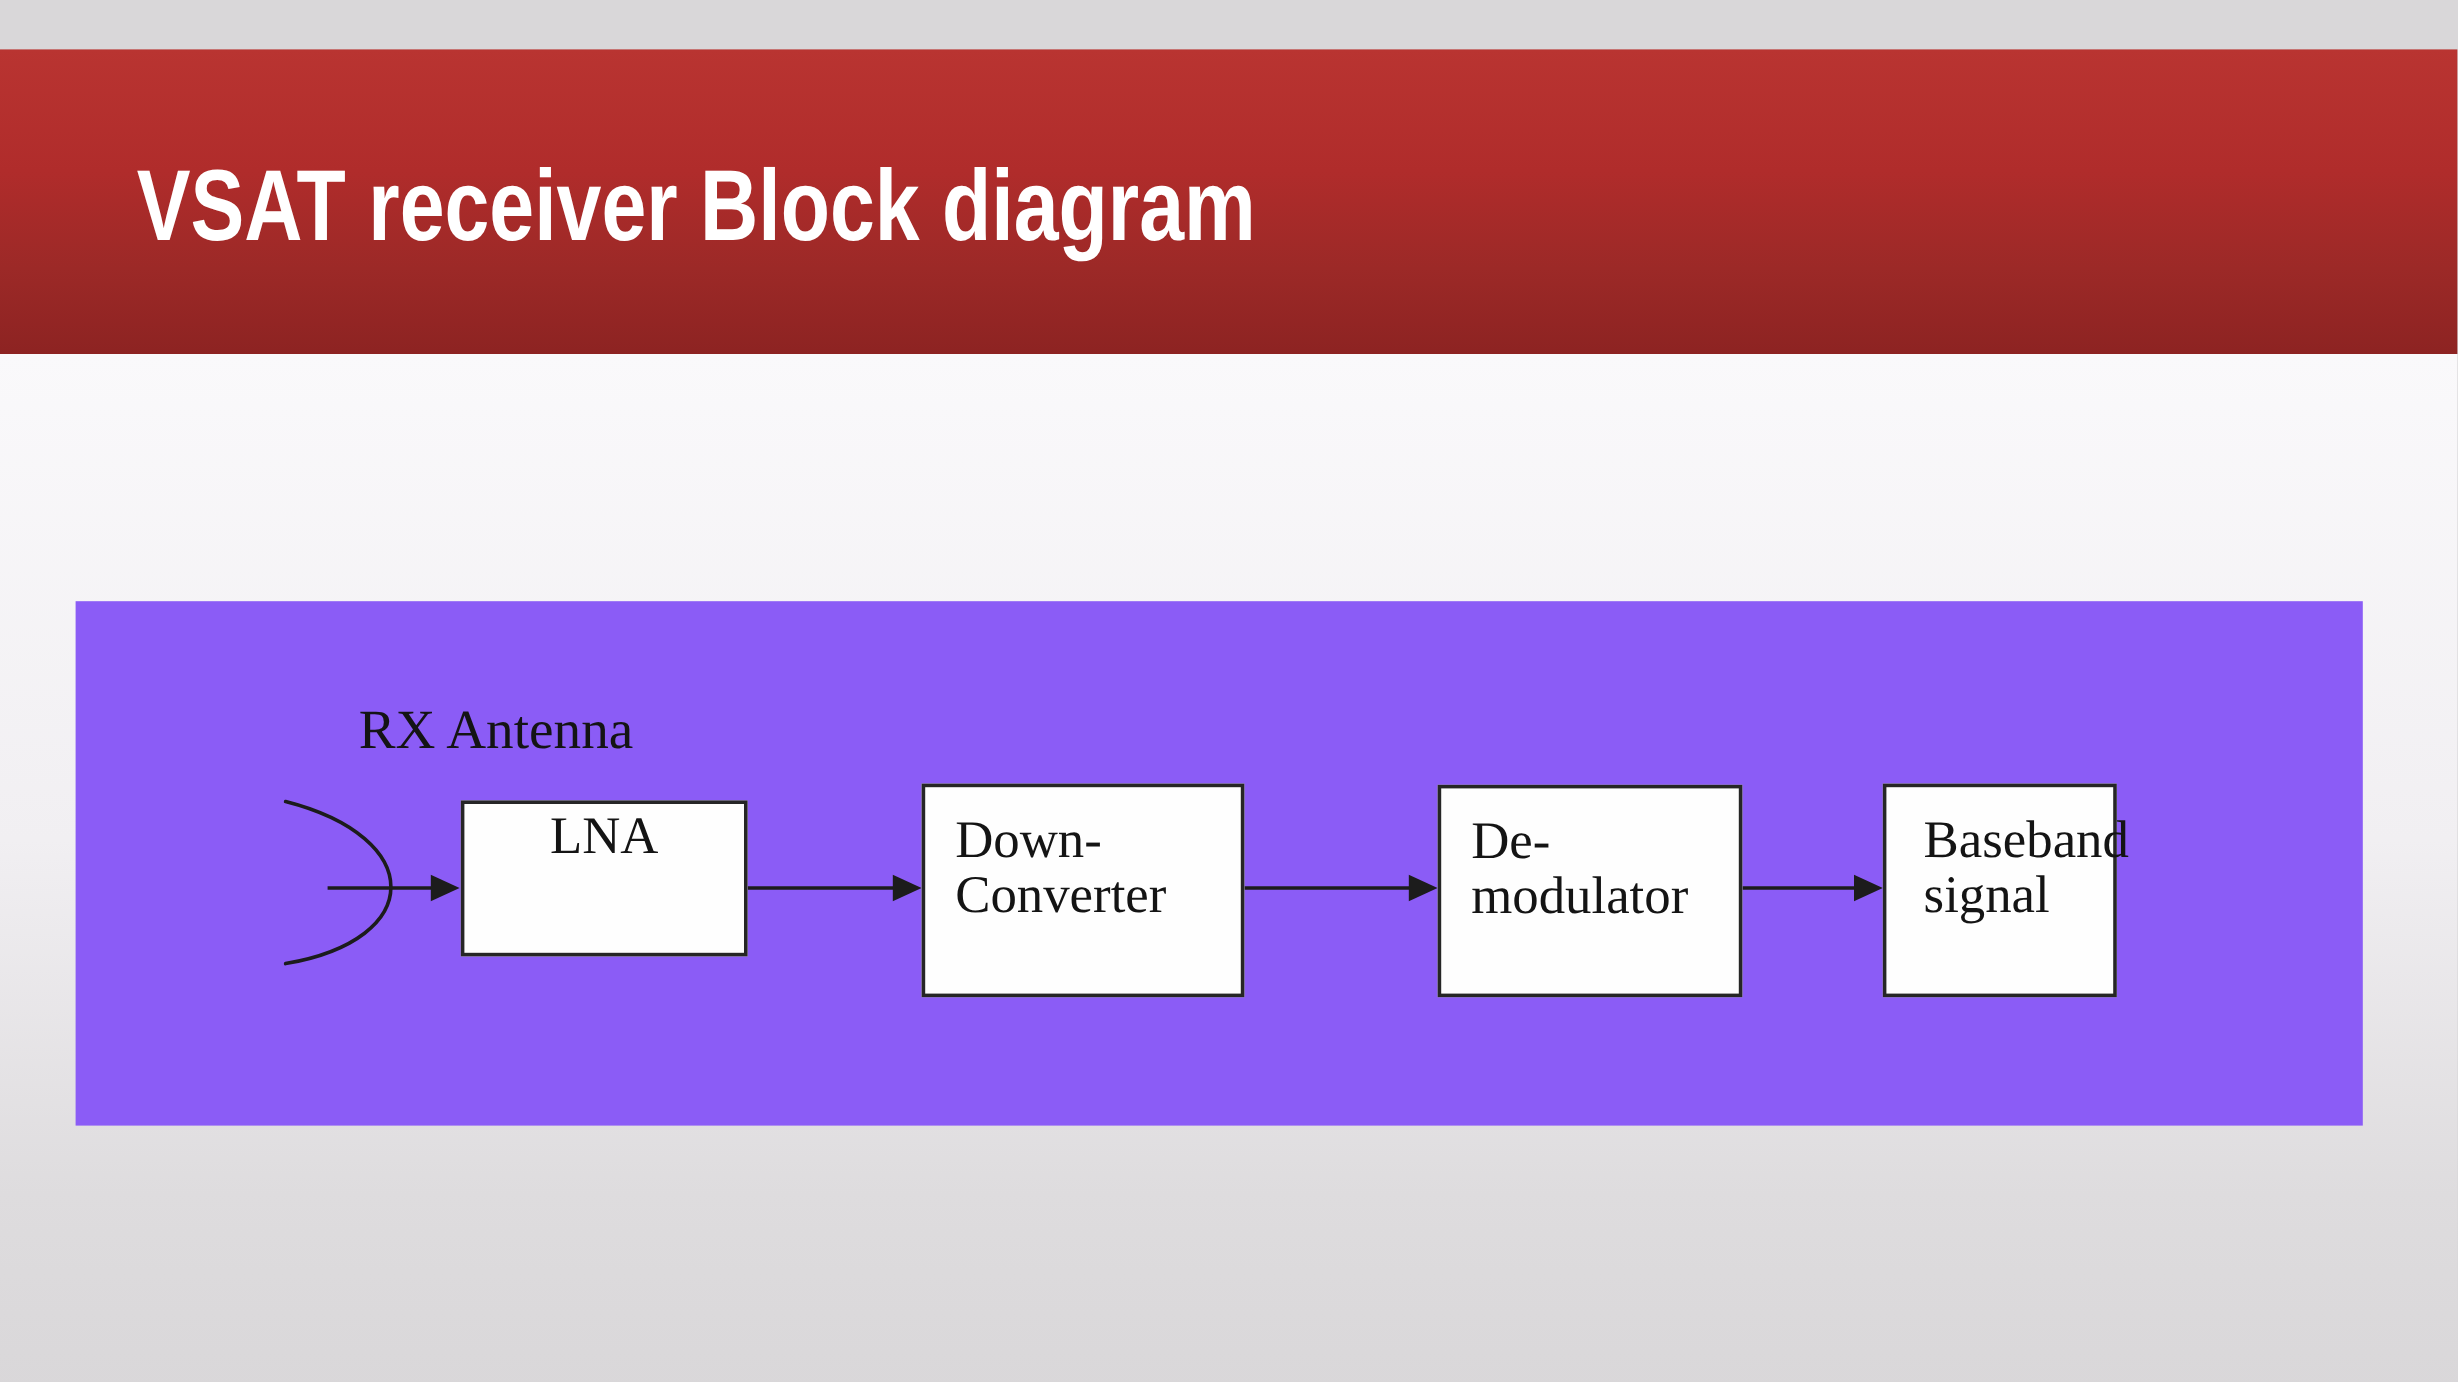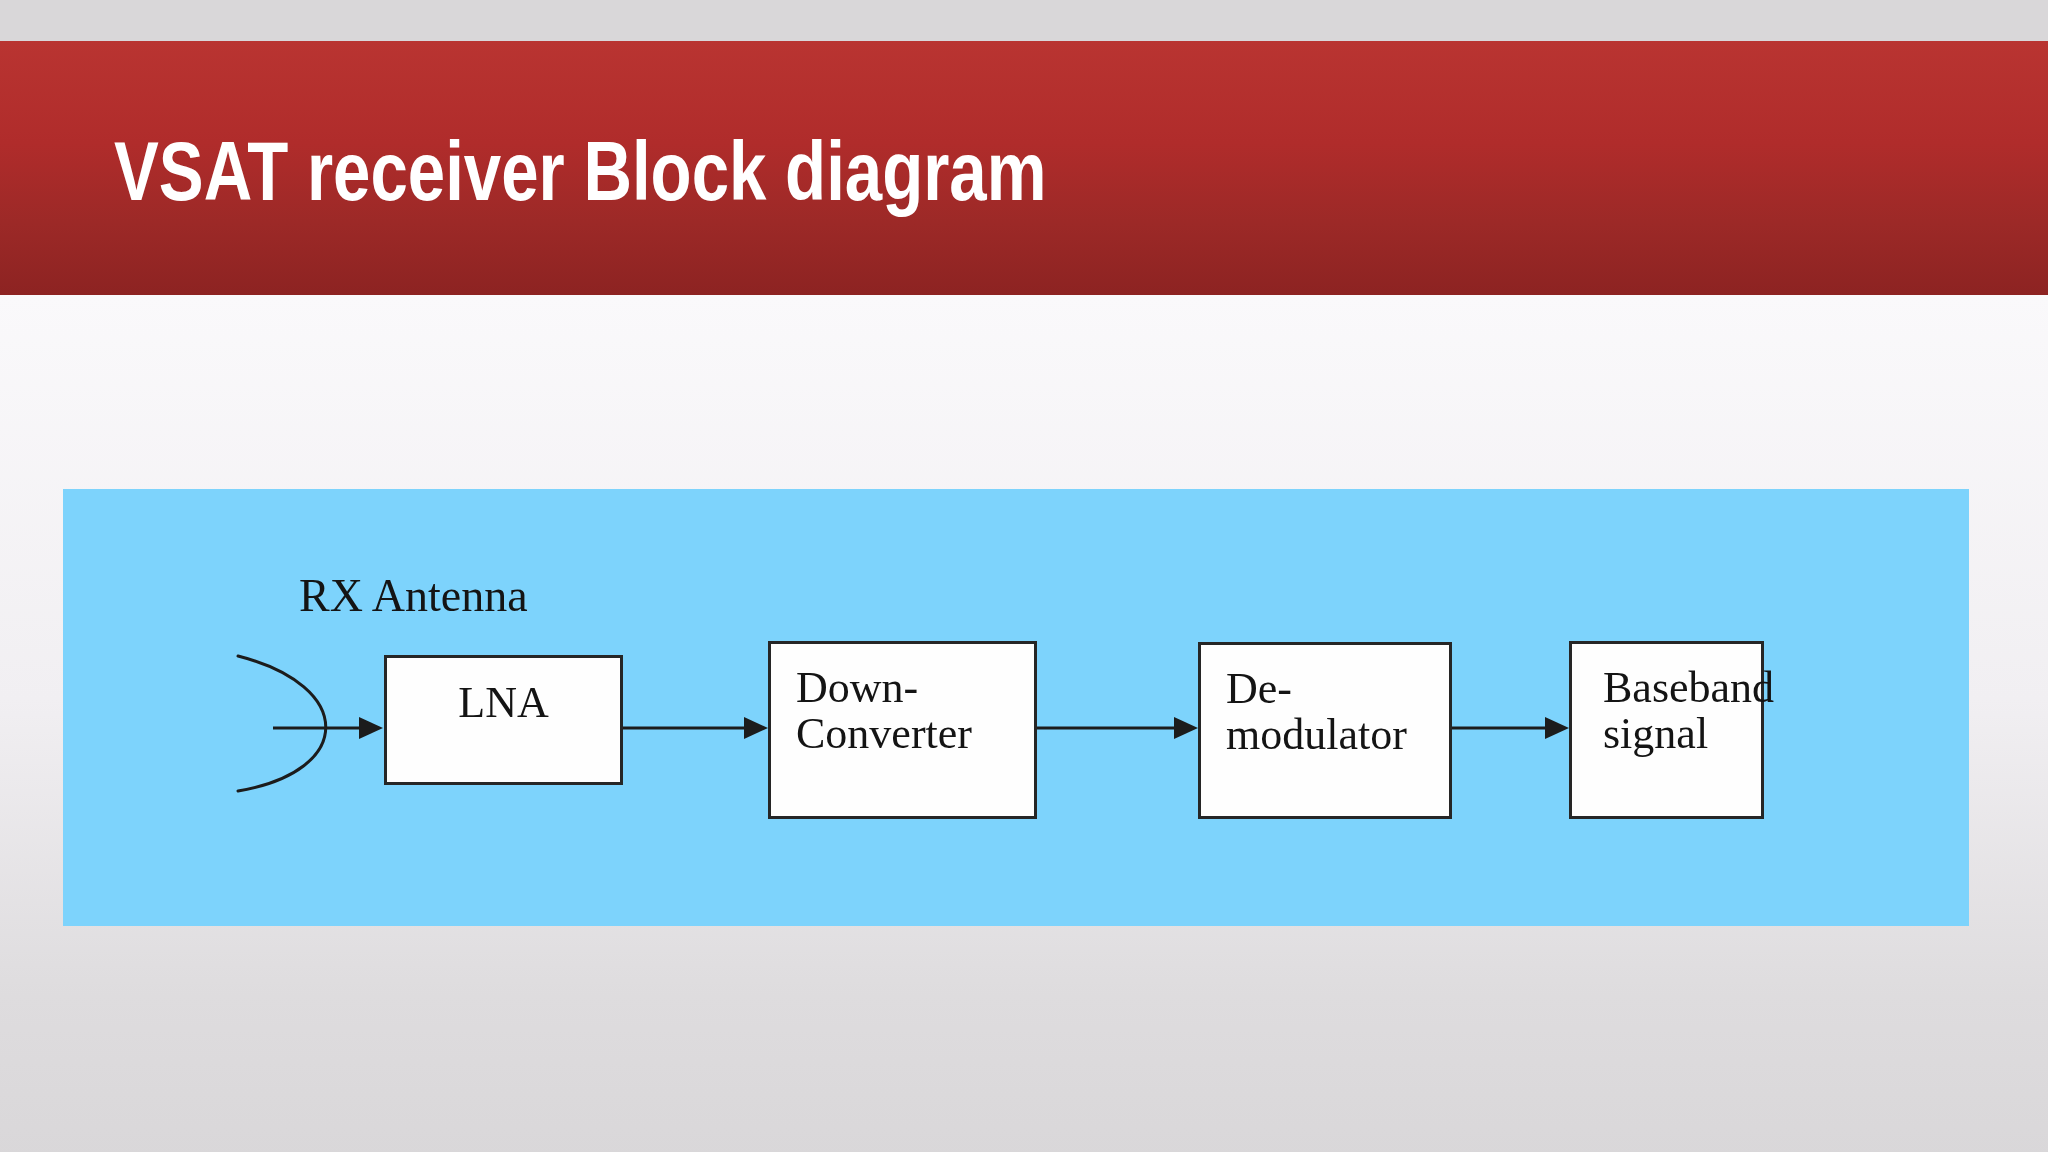--- a/index.html
+++ b/index.html
@@ -42,24 +42,24 @@
     position: absolute;
     left: 0; top: 254px;
     width: 2048px;
     height: 898px;
     background: linear-gradient(180deg, #faf9fb 0%, #f1eff2 45%, #dedcde 78%, #d8d6d8 100%);
   }
   
   .panel {
     position: absolute;
     left: 63px;
-    top: 448px;
+    top: 460px;
     width: 1906px;
     height: 437px;
-    background: #7dd3fc;
+    background: #8b5cf6;
   }
   .wires {
     position: absolute;
     left: 0; top: 0;
     width: 1906px;
     height: 437px;
   }
   .antenna-label {
     position: absolute;
     left: 236px;
@@ -77,21 +77,21 @@
     background: #fefefe;
     font-family: "Liberation Serif", "DejaVu Serif", serif;
     font-size: 44px;
     line-height: 46px;
     color: #141414;
   }
   .block-lna {
     left: 321px; top: 166px;
     width: 239px; height: 130px;
     text-align: center;
-    padding-top: 22px;
+    padding-top: 4px;
   }
   .block-downconverter {
     left: 705px; top: 152px;
     width: 269px; height: 178px;
     padding: 21px 0 0 25px;
   }
   .block-demodulator {
     left: 1135px; top: 153px;
     width: 254px; height: 177px;
     padding: 21px 0 0 25px;

